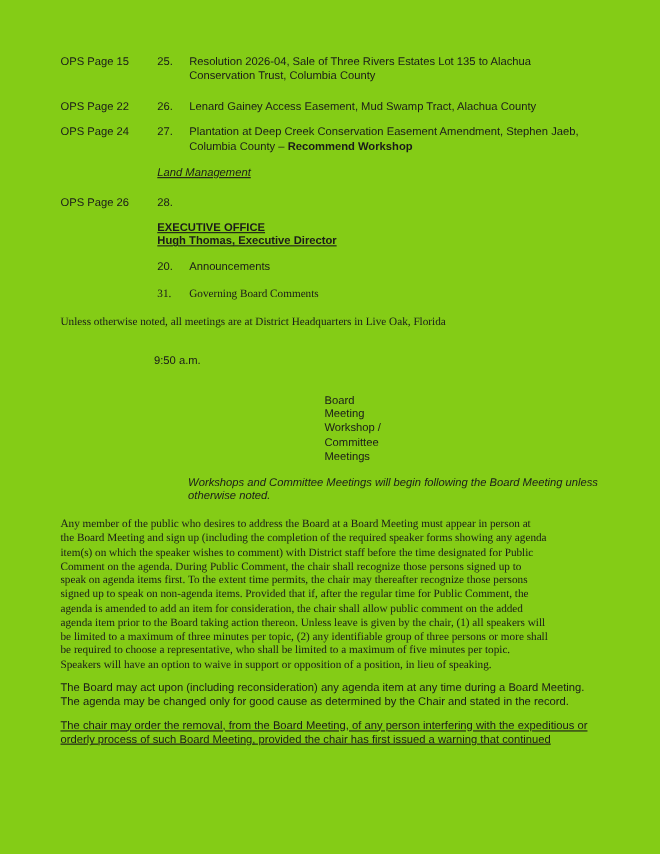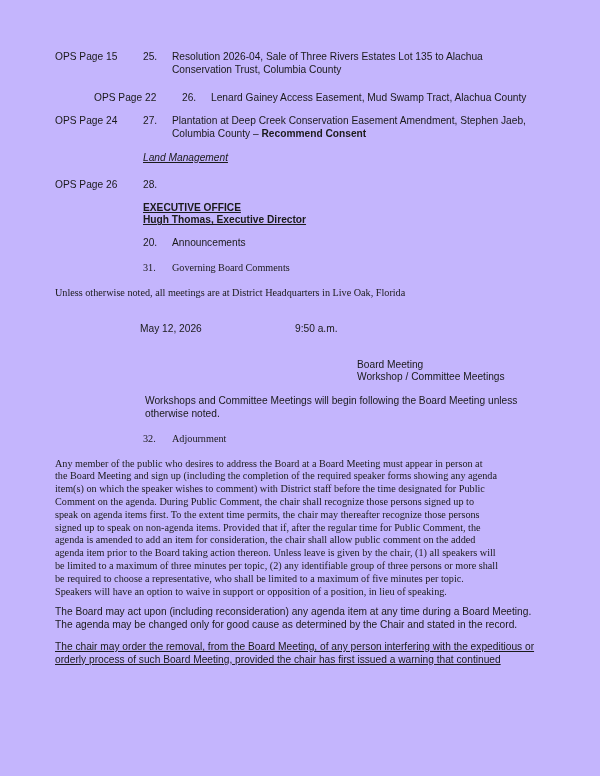--- a/index.html
+++ b/index.html
@@ -9,21 +9,21 @@
     height: 776px;
     font-family: "Liberation Sans", sans-serif;
     font-size: 10.2px;
     line-height: 12.8px;
     color: #1a1a1a;
     overflow: hidden;
   }
   .page {
     width: 600px;
     height: 776px;
-    background: #c4b5fd;
+    background: #84cc16;
     padding: 51px 0 0 55px;
   }
   .content { width: 545px; }
 
   .agenda-row {
     display: grid;
     grid-template-columns: 88px 29px 1fr;
     align-items: start;
   }
   .col-pageref { white-space: nowrap; }
@@ -46,28 +46,29 @@
 
   .schedule-row {
     display: grid;
     grid-template-columns: 155px 62px 1fr;
     margin-left: 85px;
     align-items: start;
   }
   .schedule-events { white-space: pre-line; margin-top: 36px; }
 
   .workshop-note {
-    margin-left: 90px;
+    font-style: italic;
+    margin-left: 116px;
     white-space: pre-line;
   }
 
   .para { white-space: pre-line; }
 
   
-  .mt-15 { margin-top: 15px; margin-left: 39px; }
+  .mt-15 { margin-top: 15px; }
   .mt-14 { margin-top: 14px; }
   .mt-12 { margin-top: 12px; font-family: Liberation Serif, serif; }
   .mt-11 { margin-top: 11px; }
   .mt-10 { margin-top: 10px; }
   .mt-23 { margin-top: 23px; }
   .mt-9  { margin-top: 9px; text-decoration: underline; }
   .mt-8  { margin-top: 8px; }
   .mt-7  { margin-top: 7px; }
 </style>
 </head>
@@ -86,21 +87,21 @@
     <div class="agenda-row mt-15">
       <span class="col-pageref">OPS Page 22</span>
       <span class="col-num">26.</span>
       <span class="col-text">Lenard Gainey Access Easement, Mud Swamp Tract, Alachua County</span>
     </div>
 
     <div class="agenda-row mt-11">
       <span class="col-pageref">OPS Page 24</span>
       <span class="col-num">27.</span>
       <span class="col-text"><span>Plantation at Deep Creek Conservation Easement Amendment, Stephen Jaeb,
-Columbia County – </span><span class="bold-inline">Recommend Consent</span></span>
+Columbia County – </span><span class="bold-inline">Recommend Workshop</span></span>
     </div>
 
     <div class="heading-italic mt-11">Land Management</div>
 
     <div class="agenda-row mt-14">
       <span class="col-pageref">OPS Page 26</span>
       <span class="col-num">28.</span>
     </div>
 
 
@@ -115,34 +116,28 @@
 
     <div class="agenda-row mt-12">
       <span class="col-pageref"></span>
       <span class="col-num">31.</span>
       <span class="col-text">Governing Board Comments</span>
     </div>
 
     <div class="location-note mt-12">Unless otherwise noted, all meetings are at District Headquarters in Live Oak, Florida</div>
 
     <div class="schedule-row mt-23">
-      <span class="schedule-date">May 12, 2026</span>
       <span class="schedule-time">9:50 a.m.</span>
       <span class="schedule-events">Board Meeting
 Workshop / Committee Meetings</span>
     </div>
 
     <div class="workshop-note mt-11">Workshops and Committee Meetings will begin following the Board Meeting unless
 otherwise noted.</div>
 
-    <div class="agenda-row mt-12">
-      <span class="col-pageref"></span>
-      <span class="col-num">32.</span>
-      <span class="col-text">Adjournment</span>
-    </div>
 
     <div class="para mt-12">Any member of the public who desires to address the Board at a Board Meeting must appear in person at
 the Board Meeting and sign up (including the completion of the required speaker forms showing any agenda
 item(s) on which the speaker wishes to comment) with District staff before the time designated for Public
 Comment on the agenda. During Public Comment, the chair shall recognize those persons signed up to
 speak on agenda items first. To the extent time permits, the chair may thereafter recognize those persons
 signed up to speak on non-agenda items. Provided that if, after the regular time for Public Comment, the
 agenda is amended to add an item for consideration, the chair shall allow public comment on the added
 agenda item prior to the Board taking action thereon. Unless leave is given by the chair, (1) all speakers will
 be limited to a maximum of three minutes per topic, (2) any identifiable group of three persons or more shall

